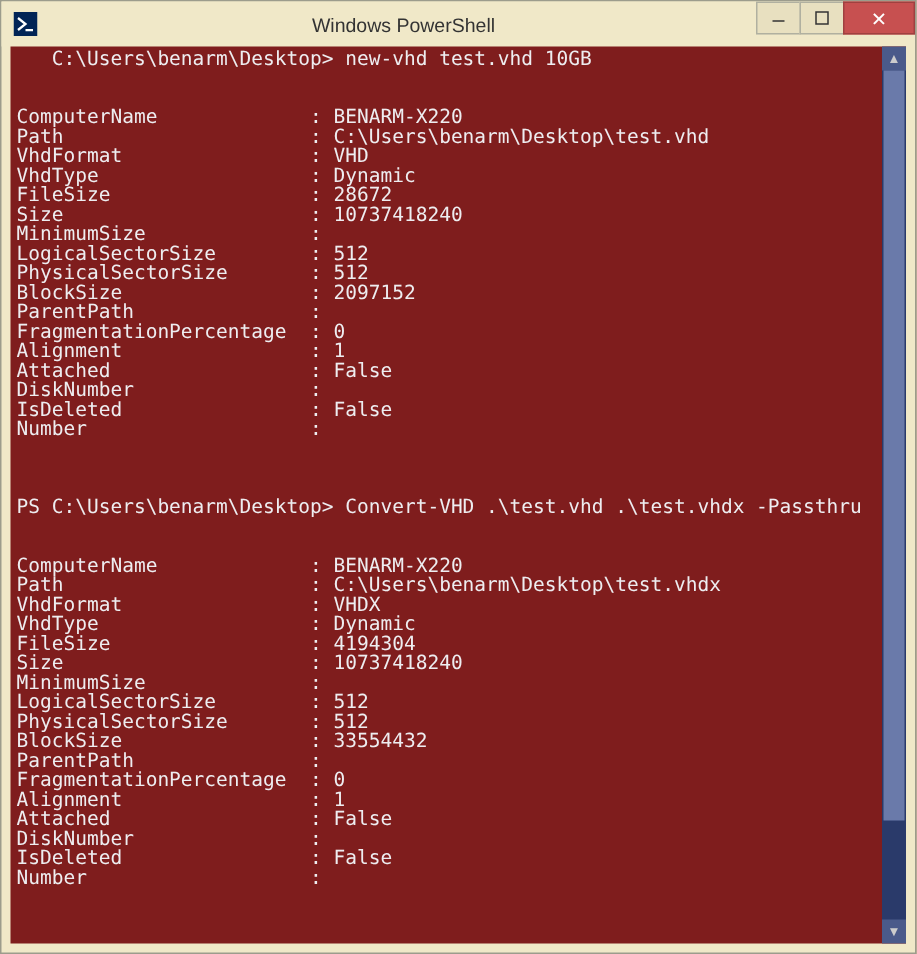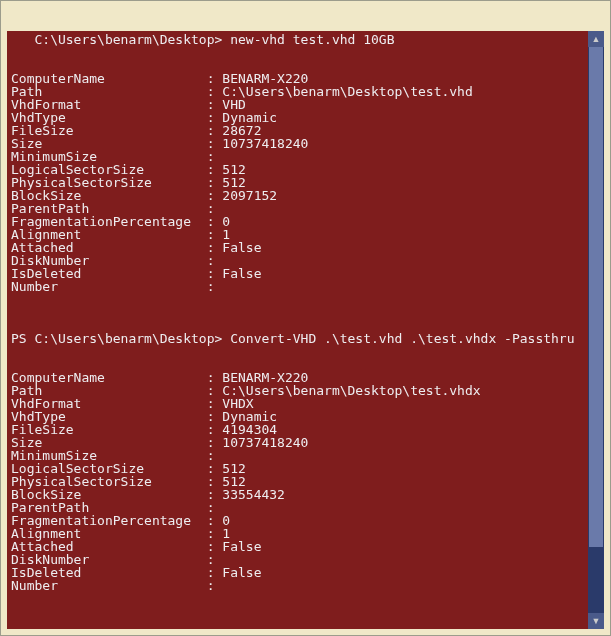--- a/index.html
+++ b/index.html
@@ -19,20 +19,45 @@
     .scrollbar { position: absolute; right: 0; top: 0; width: 16px; height: 100%; background: #2a3a6a; }
     .sb-arrow { width: 16px; height: 16px; background: #4a5a8a; display: flex; align-items: center; justify-content: center; color: #ccc; font-size: 9px; }
     .sb-thumb { width: 14px; margin: 0 1px; background: #6a7aaa; }
     .sb-track { flex: 1; }
     .scrollbar { display: flex; flex-direction: column; }
   </style>
 </head>
 <body>
 
 <div class="window">
+  <div class="titlebar">
+    <span class="icon">
+      <svg width="16" height="16" viewBox="0 0 16 16">
+          <rect width="16" height="16" fill="#012456"></rect>
+          <path d="M3 4 L8 8 L3 12" stroke="#fff" stroke-width="1.5" fill="none"></path>
+          <line x1="8" y1="12" x2="13" y2="12" stroke="#fff" stroke-width="1.5"></line>
+        </svg>
+    </span>
+    <span class="title">Windows PowerShell</span>
+    <div class="win-controls">
+      <div class="win-btn min">
+          <svg width="10" height="10">
+            <line x1="1" y1="7" x2="9" y2="7" stroke="#333" stroke-width="1"></line>
+          </svg>
+        </div>
+      <div class="win-btn max">
+          <svg width="10" height="10">
+            <rect x="1" y="1" width="8" height="8" fill="none" stroke="#333" stroke-width="1"></rect>
+          </svg>
+        </div>
+      <div class="win-btn close">
+          <span class="x">✕</span>
+        </div>
+    </div>
+  </div>
 
   <div class="console-wrap">
     <pre class="console" id="console">   C:\Users\benarm\Desktop&gt; new-vhd test.vhd 10GB
 
 
 ComputerName             : BENARM-X220
 Path                     : C:\Users\benarm\Desktop\test.vhd
 VhdFormat                : VHD
 VhdType                  : Dynamic
 FileSize                 : 28672

